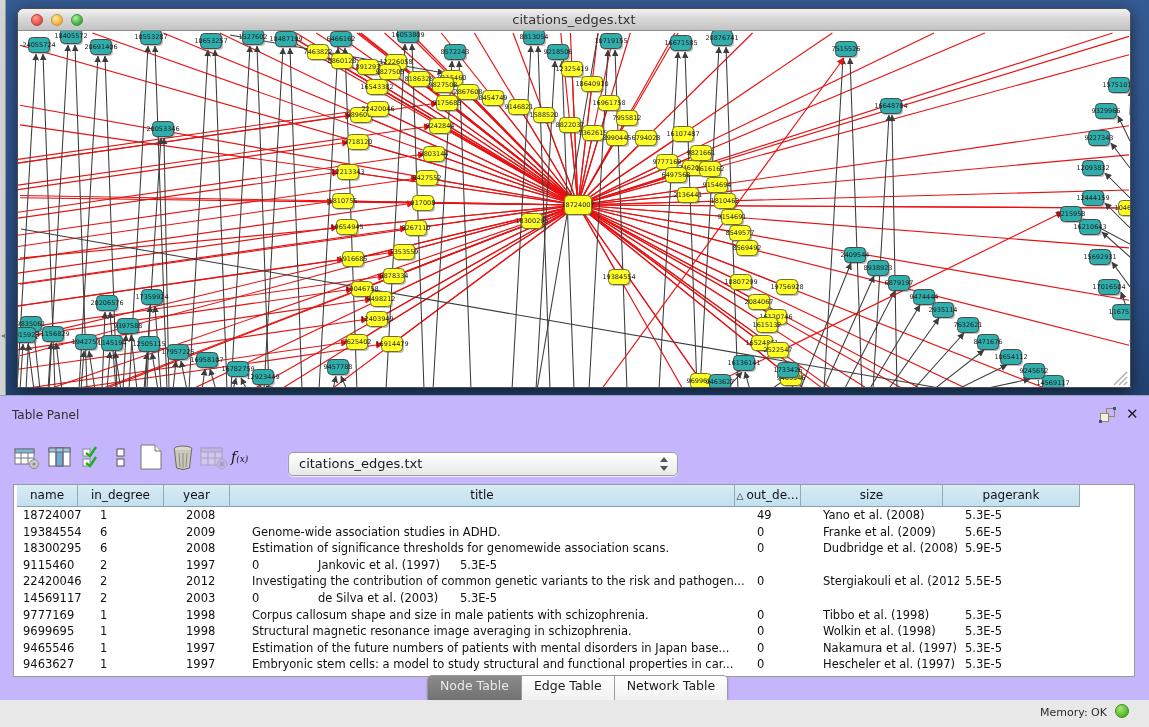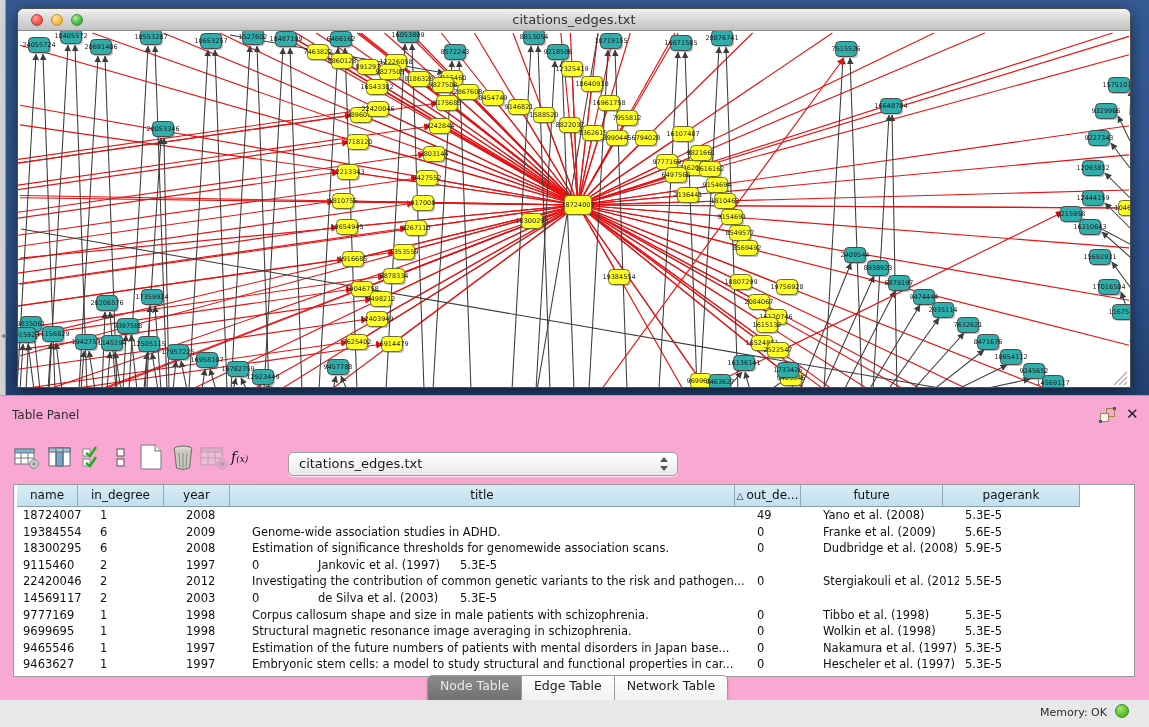--- a/index.html
+++ b/index.html
@@ -25,21 +25,21 @@
   .tl.green  { left:53px; background:radial-gradient(circle at 35% 30%, #b5eFa6, #46b743 60%, #2e9330); border:1px solid #3f9140;}
   #win-title { display:block; width:100%; text-align:center; line-height:21px;
                font-size:13px; color:#323232; }
   #net-svg { position:absolute; left:0; top:22px; width:1112px; height:356px; background:#ffffff; display:block; }
   .e-r { stroke:#e81212; stroke-width:1.15; }
   .e-k { stroke:#3c3c3c; stroke-width:1.05; }
   .node-lbl { font-size:6.5px; fill:#1c1c1c; text-anchor:middle; }
 
   
   #table-panel { position:absolute; left:0; top:395px; width:1149px; height:332px;
-                 background:#f9a8d4; border-top:1px solid #9aa3b0; }
+                 background:#c4b5fd; border-top:1px solid #9aa3b0; }
   #tp-title { position:absolute; left:12px; top:12px; font-size:12px; color:#2e2e2e; }
   #tp-float { position:absolute; left:1100px; top:12px; width:16px; height:15px; }
   #tp-float .sq1 { position:absolute; left:6px; top:0; width:9px; height:9px; border:1px solid #9a8a4a; background:transparent;}
   #tp-float .sq2 { position:absolute; left:0; top:5px; width:9px; height:9px; border:1px solid #9a8a4a; background:#f2f0e8;}
   #tp-float .dot { position:absolute; width:3px; height:3px; background:#3a5a8c; }
   #tp-close { position:absolute; left:1126px; top:8px; font-size:15px; font-weight:bold; color:#1d1d1d; line-height:20px;}
   .tbtn { position:absolute; top:0; height:28px; }
   svg.icon { display:block; }
   #fx-label { font-family:"DejaVu Serif","Liberation Serif",serif; font-style:italic; font-size:14px; color:#111; }
   #fx-label .sm { font-size:9px; }
@@ -1063,21 +1063,21 @@
     </div>
 
     <div id="tbl">
         <div class="thead">
           <div style="flex: 0 0 auto; width: 3px; background: rgb(255, 255, 255);"></div>
           <div class="th" style="width: 61px;">name</div>
           <div class="th" style="width: 86px;">in_degree</div>
           <div class="th" style="width: 66px;">year</div>
           <div class="th" style="width: 505px;">title</div>
           <div class="th" style="width: 66px;"><span class="sort">△</span>out_de...</div>
-          <div class="th" style="width: 142px;">future</div>
+          <div class="th" style="width: 142px;">size</div>
           <div class="th" style="width: 137px;">pagerank</div>
         </div>
         <div class="trow">
           <div style="flex: 0 0 auto; width: 3px;"></div>
           <div class="td" style="width: 77px;">18724007</div>
           <div class="td" style="width: 86px;">1</div>
           <div class="td" style="width: 66px;">2008</div>
           <div class="td" style="width: 505px; margin-top: 34px;">Changes of HCN gene expression and I(f) currents in Nkx2.5-positive cardiomyoc...</div>
           <div class="td" style="width: 66px;">49</div>
           <div class="td" style="width: 142px;">Yano et al. (2008)</div>

